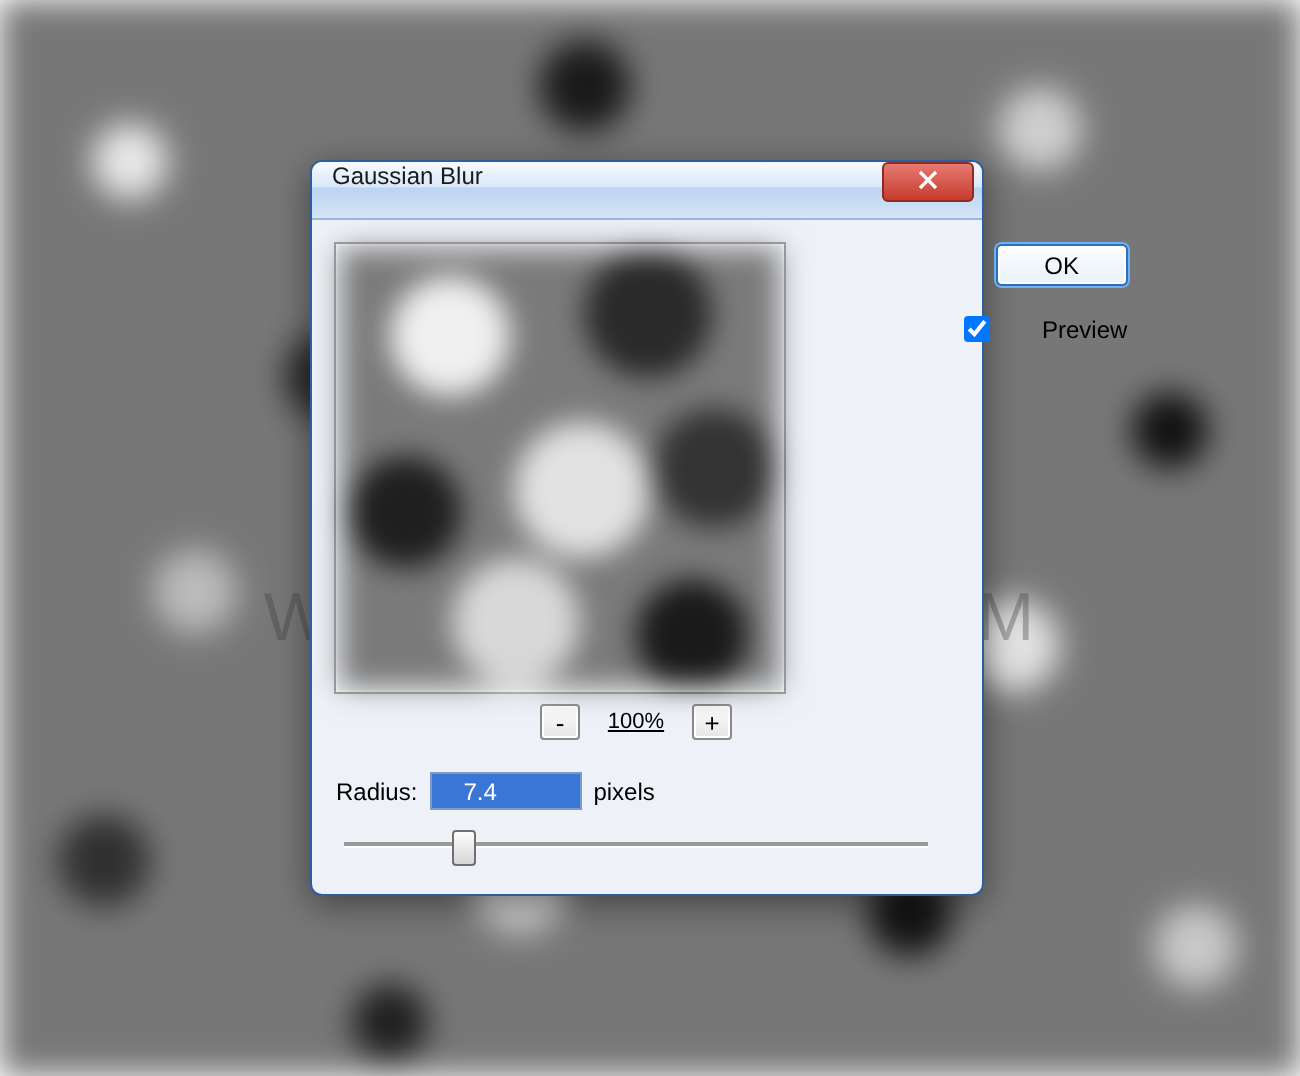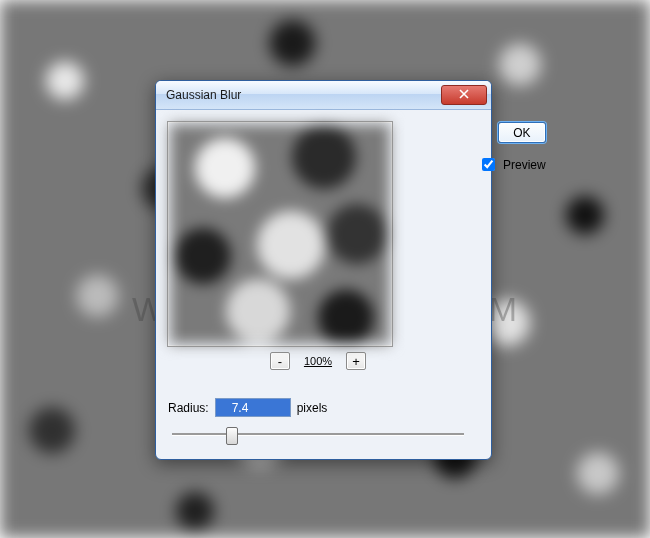--- a/index.html
+++ b/index.html
@@ -15,51 +15,51 @@
     radial-gradient(circle at 78% 60%, #e2e2e2 0 22px, transparent 24px),
     radial-gradient(circle at 8% 80%, #303030 0 22px, transparent 24px),
     radial-gradient(circle at 40% 82%, #d0d0d0 0 24px, transparent 26px),
     radial-gradient(circle at 70% 85%, #141414 0 20px, transparent 22px),
     radial-gradient(circle at 92% 88%, #c8c8c8 0 20px, transparent 22px),
     radial-gradient(circle at 30% 95%, #1f1f1f 0 18px, transparent 20px),
     #777;
     filter:blur(8px);}
   .watermark{position:absolute;top:290px;left:0;width:650px;text-align:center;font-family:Arial,sans-serif;font-size:34px;letter-spacing:1px;color:rgba(60,60,60,0.35);pointer-events:none;}
   .dialog{position:absolute;top:80px;left:155px;width:335px;background:#eef2f8;border:1px solid #2e5e9e;border-radius:6px;box-shadow:0 4px 18px rgba(0,0,0,0.45);}
-  .titlebar{height:28px;background:linear-gradient(#f7fbff,#d8e7f9 45%,#bcd4f2 46%,#d4e5f8);border-radius:5px 5px 0 0;display:flex;align-items:center;padding:0 4px 0 10px;border-bottom:1px solid #9ab7dd;}
+  .titlebar{height:28px;background:linear-gradient(#f7fbff,#d8e7f9 45%,#bcd4f2 46%,#d4e5f8);border-radius:5px 5px 0 0;display:flex;padding:0 4px 0 10px;border-bottom:1px solid #9ab7dd;}
   .titlebar .title{flex:1;color:#1a1a1a;font-size:12px;}
   .winbtn{width:44px;height:18px;border-radius:3px;display:flex;align-items:center;justify-content:center;margin-left:2px;}
   .closebtn{background:linear-gradient(#e67a72,#c73b2e);border:1px solid #8e2a21;}
   .closebtn svg{width:10px;height:10px;}
   .body{display:flex;padding:12px 12px 14px 12px;}
   .leftcol{flex:1;}
   .preview{width:220px;height:220px;border:1px solid #8a8a8a;background:
     radial-gradient(circle at 25% 20%, #f0f0f0 0 28px, transparent 32px),
     radial-gradient(circle at 70% 15%, #2a2a2a 0 30px, transparent 34px),
     radial-gradient(circle at 15% 60%, #1f1f1f 0 26px, transparent 30px),
     radial-gradient(circle at 55% 55%, #e2e2e2 0 32px, transparent 36px),
     radial-gradient(circle at 85% 50%, #333 0 28px, transparent 32px),
     radial-gradient(circle at 40% 85%, #d8d8d8 0 30px, transparent 34px),
     radial-gradient(circle at 80% 88%, #1a1a1a 0 26px, transparent 30px),
     #7a7a7a;
     filter:blur(7px);box-shadow:inset 0 0 0 1px #fff;}
   .previewwrap{width:222px;height:222px;border:1px solid #fff;box-shadow:0 0 0 1px #9a9a9a;}
   .zoomrow{display:flex;align-items:center;justify-content:center;gap:10px;margin-top:6px;font-size:11px;}
   .zbtn{width:18px;height:16px;border:1px solid #8a8a8a;background:linear-gradient(#fdfdfd,#e6e6e6);border-radius:2px;display:flex;align-items:center;justify-content:center;font-size:13px;line-height:1;box-shadow:inset 0 0 0 1px #fff;cursor:pointer;}
   .zlabel{text-decoration:underline;min-width:36px;text-align:center;}
-  .radiusrow{display:flex;align-items:center;gap:6px;margin-top:28px;font-size:12px;}
+  .radiusrow{display:flex;align-items:center;gap:6px;margin-top:16px;font-size:12px;}
   .radiusrow input[type=text]{width:42px;height:17px;border:1px solid #7a9ac7;background:#fff;font-size:12px;padding:0 16px;color:#000;}
   .radiusrow input.sel{background:#3a76d6;color:#fff;}
   .sliderrow{margin-top:8px;width:300px;position:relative;height:20px;}
   .track{position:absolute;top:8px;left:4px;right:4px;height:2px;background:#9a9a9a;border-bottom:1px solid #fff;}
   .thumb{position:absolute;top:2px;left:58px;width:10px;height:16px;background:linear-gradient(#fdfdfd,#d7d7d7);border:1px solid #707070;border-radius:2px;}
   .rightcol{width:86px;margin-left:10px;display:flex;flex-direction:column;gap:6px;align-items:stretch;}
   .btn{height:21px;border:1px solid #707070;border-radius:3px;background:linear-gradient(#fdfdfd,#e4e4e4);font-size:12px;cursor:pointer;box-shadow:inset 0 0 0 1px #fff;margin-left:20px;}
   .btn.primary{border:1px solid #2f6fb8;box-shadow:0 0 0 1px #6fb2f3, inset 0 0 0 1px #fff;background:linear-gradient(#fdfefe,#e8f1fb);}
-  .chkrow{display:flex;align-items:center;gap:5px;margin-top:6px;font-size:12px;}
+  .chkrow{display:flex;align-items:center;gap:23px;margin-top:6px;font-size:12px;}
   .chkrow input{width:13px;height:13px;}
 </style>
 </head>
 <body>
 
 <div class="backdrop"></div>
 <div class="watermark">WWW.PSD-DUDE.COM</div>
 
 <div class="dialog">
   <div class="titlebar">

